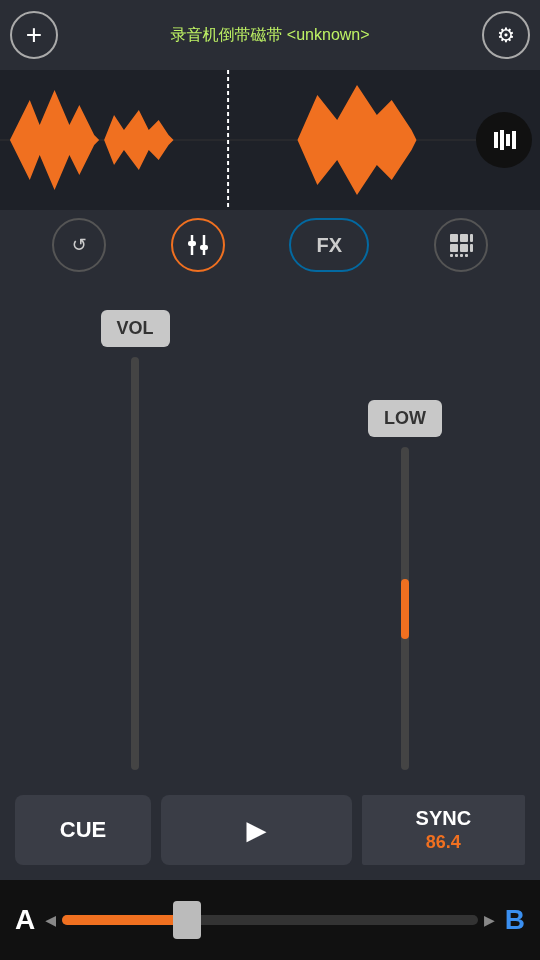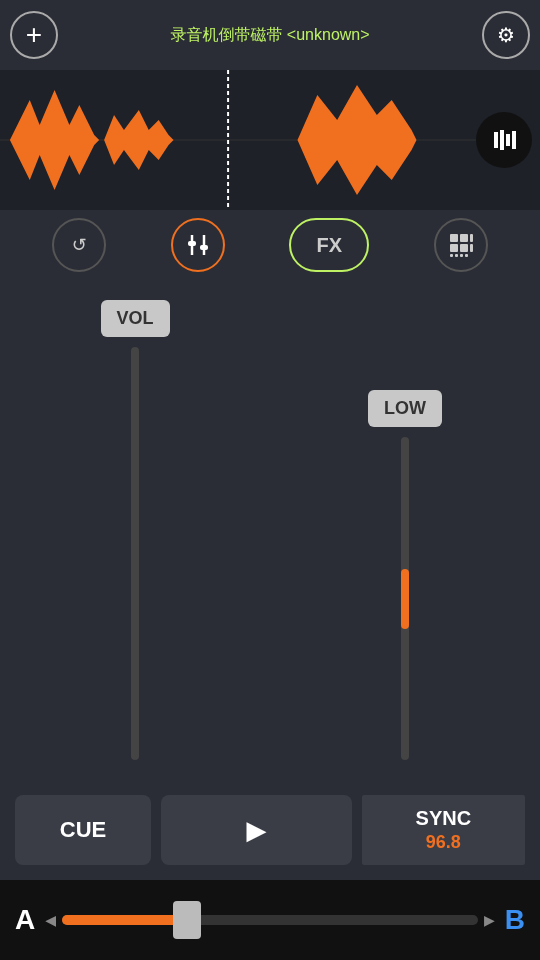--- a/index.html
+++ b/index.html
@@ -119,40 +119,40 @@
       cursor: pointer;
     }
     .tool-btn.active {
       border-color: #f07020;
       color: #fff;
     }
     .tool-btn-fx {
       width: 80px;
       height: 54px;
       border-radius: 27px;
-      border: 2px solid #bef264;
+      border: 2px solid #0369a1;
       background: transparent;
       color: #ccc;
       font-size: 20px;
       font-weight: bold;
       display: flex;
       align-items: center;
       justify-content: center;
       cursor: pointer;
     }
 
     
     #mixer {
       width: 540px;
       height: 500px;
       background: #2a2d35;
       position: relative;
       display: flex;
       justify-content: space-around;
-      align-items: flex-start;
+      align-items: center;
       padding-top: 20px;
     }
 
     .slider-track {
       display: flex;
       flex-direction: column;
       align-items: center;
       position: relative;
       height: 460px;
     }
@@ -392,21 +392,21 @@
 
 </div>
 
 <div id="bottom-controls">
   <button class="cue-btn">CUE</button>
   <button class="play-btn">
     <span>▶</span>
   </button>
   <button class="sync-btn">
     <span>SYNC</span>
-    <span class="sync-bpm">96.8</span>
+    <span class="sync-bpm">86.4</span>
   </button>
 </div>
 
 <div id="crossfader">
   <span class="deck-label deck-label-a">A</span>
   <div class="crossfader-wrapper">
     <span style="color:#888;font-size:14px;margin-right:6px;">◀</span>
     <div class="crossfader-track">
       <div class="crossfader-fill" style="width:30%;"></div>
       <div class="crossfader-thumb" style="left:30%;"></div>

